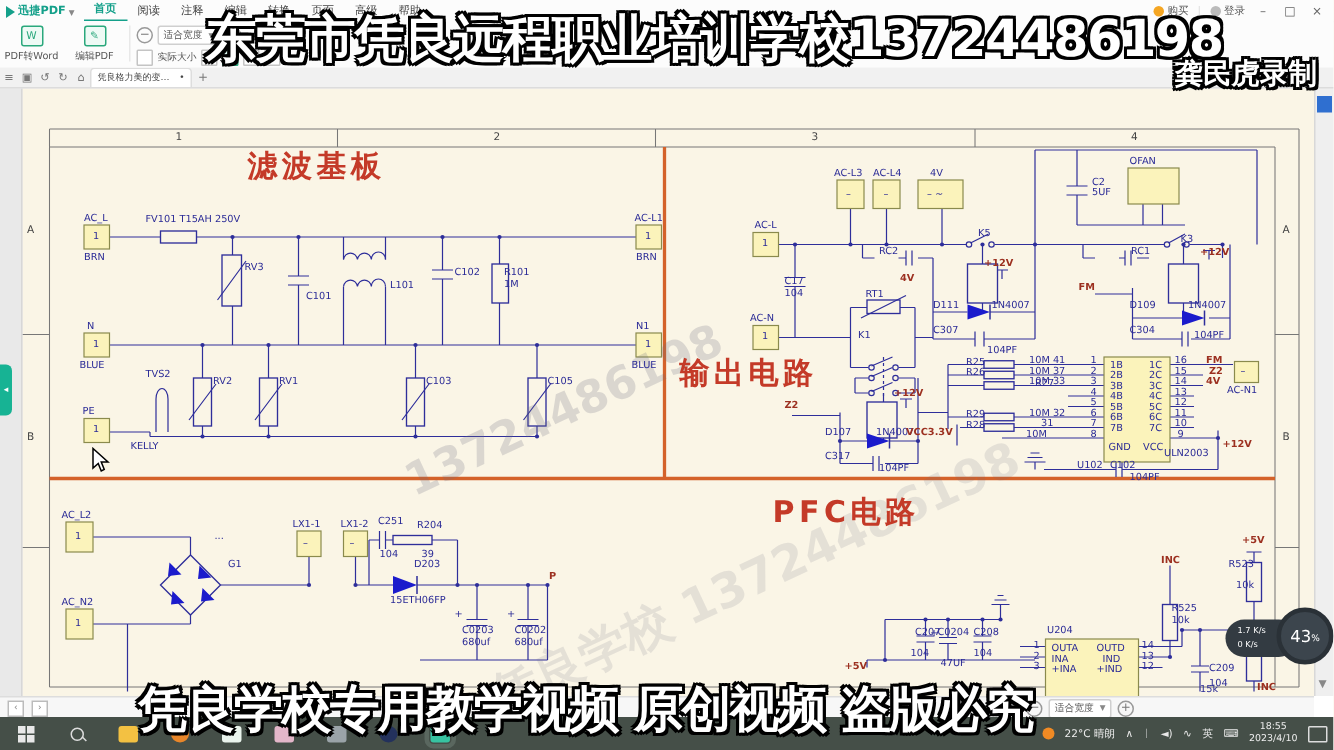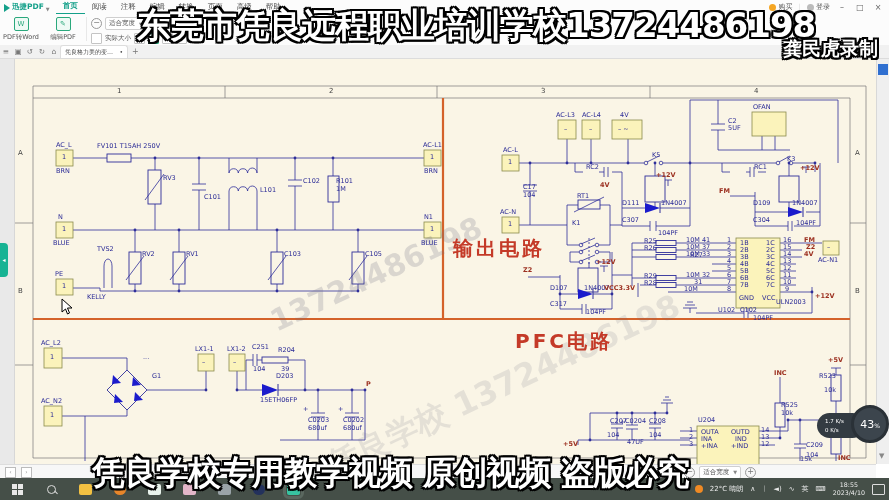--- a/index.html
+++ b/index.html
@@ -357,20 +357,21 @@
 <div id="labels-layer">
     <span class="sl ref" style="left: 117px; top: 88px;">1</span>
     <span class="sl ref" style="left: 329px; top: 88px;">2</span>
     <span class="sl ref" style="left: 541px; top: 88px;">3</span>
     <span class="sl ref" style="left: 754px; top: 88px;">4</span>
     <span class="sl ref" style="left: 18px; top: 150px;">A</span>
     <span class="sl ref" style="left: 18px; top: 288px;">B</span>
     <span class="sl ref" style="left: 855px; top: 150px;">A</span>
     <span class="sl ref" style="left: 855px; top: 288px;">B</span>
     <span class="sl ref" style="left: 855px; top: 430px;">C</span>
+    <span class="sl title" style="left: 165px; top: 100px;">滤波基板</span>
     <span class="sl title" style="left: 453px; top: 238px;">输出电路</span>
     <span class="sl title" style="left: 515px; top: 331px;">PFC电路</span>
     <span class="sl" style="left: 56px; top: 142px;">AC_L</span>
     <span class="sl" style="left: 62px; top: 154px;">1</span>
     <span class="sl" style="left: 56px; top: 168px;">BRN</span>
     <span class="sl" style="left: 97px; top: 143px;">FV101 T15AH 250V</span>
     <span class="sl" style="left: 163px; top: 175px;">RV3</span>
     <span class="sl" style="left: 204px; top: 194px;">C101</span>
     <span class="sl" style="left: 260px; top: 187px;">L101</span>
     <span class="sl" style="left: 303px; top: 178px;">C102</span>

